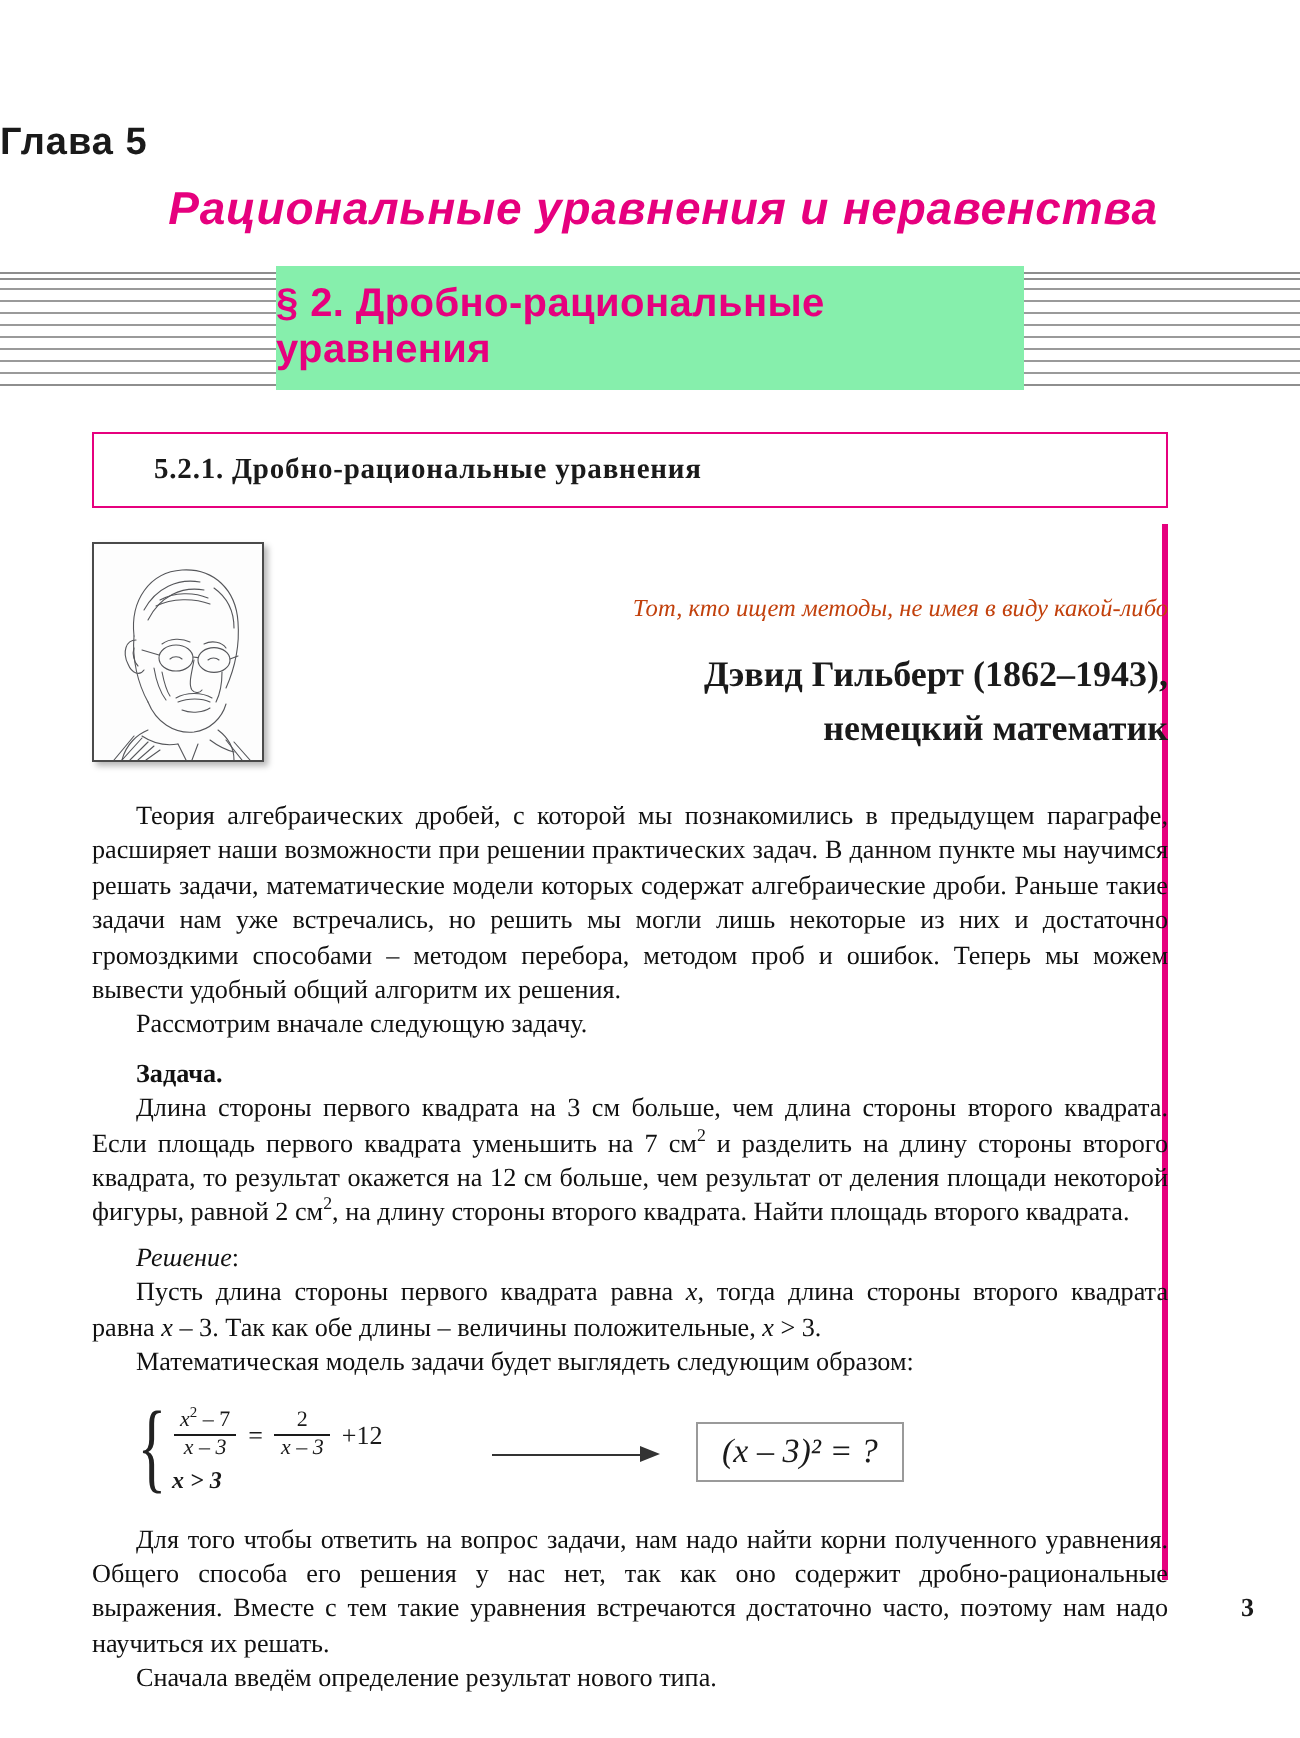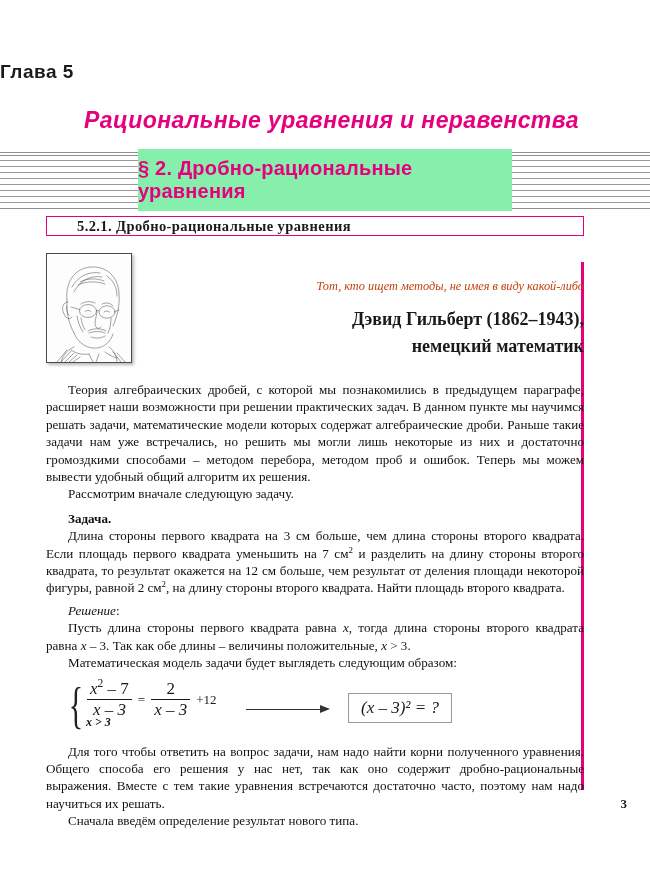--- a/index.html
+++ b/index.html
@@ -28,21 +28,21 @@
     padding-top: 62px;
     line-height: 1.1;
   }
   .chapter-subtitle {
     text-align: center;
     font-family: "Liberation Sans", sans-serif;
     font-weight: bold;
     font-style: italic;
     font-size: 23px;
     color: #e6007e;
-    margin: 16px;
+    margin: 0;
     padding-top: 9px;
     letter-spacing: 0.4px;
     line-height: 1.1;
     padding-left: 13px;
   }
 
   
   .band {
     position: relative;
     margin-top: 16px;
@@ -102,21 +102,21 @@
     left: 581px;
     top: 262px;
     width: 3px;
     height: 528px;
     background: #e6007e;
   }
 
   
   .subsection-box {
     border: 1.6px solid #e6007e;
-    height: 20px;
+    height: 38px;
     display: flex;
     align-items: center;
     box-sizing: border-box;
   }
   .subsection-label {
     font-family: "Liberation Serif", serif;
     font-weight: bold;
     font-size: 14.5px;
     padding-left: 30px;
     letter-spacing: 0.4px;
@@ -228,21 +228,21 @@
   }
   .frac {
     display: inline-flex;
     flex-direction: column;
     align-items: center;
     vertical-align: middle;
     margin: 0 3px;
   }
   .frac .num, .frac .den {
     padding: 0 3px;
-    font-size: 17px;
+    font-size: 11px;
     line-height: 1.22;
     white-space: nowrap;
   }
   .frac .bar {
     width: 100%;
     height: 1px;
     background: #1a1a1a;
   }
   .op { margin: 0 3px; font-size: 13px; }
   .cond-row {

